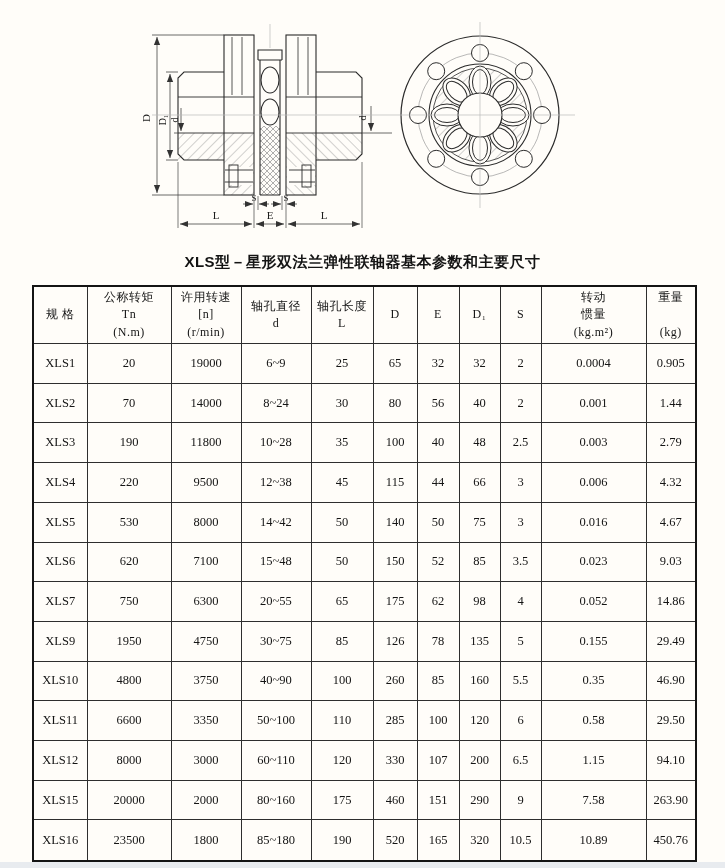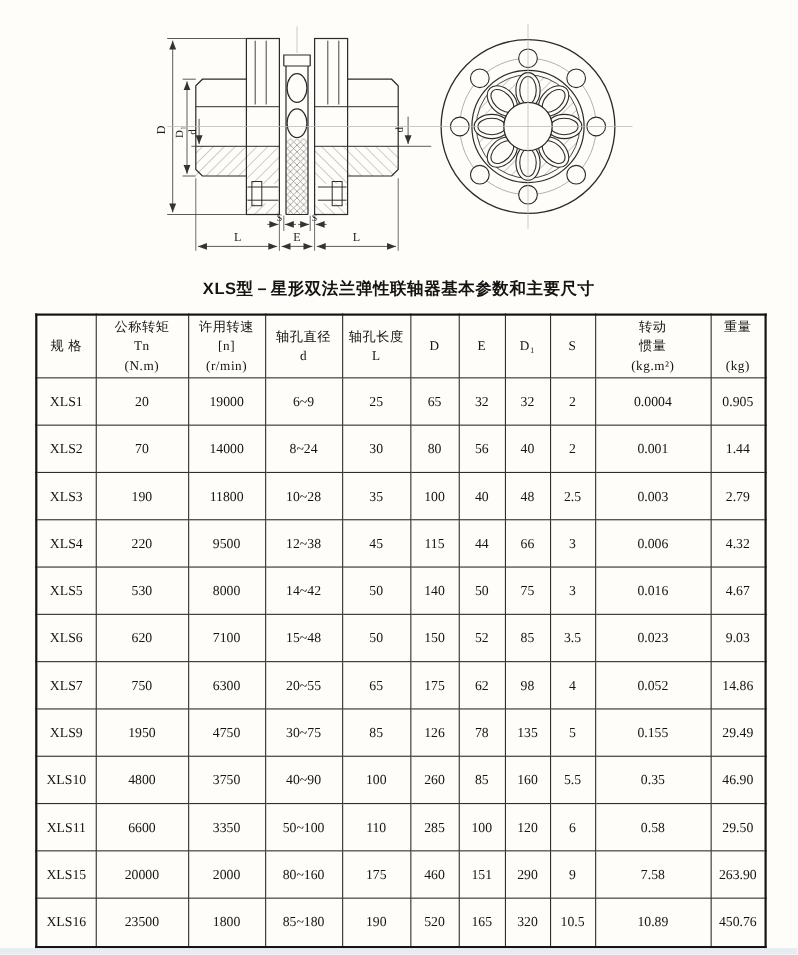--- a/index.html
+++ b/index.html
@@ -331,20 +331,33 @@
           <td>50~100</td>
           <td>110</td>
           <td>285</td>
           <td>100</td>
           <td>120</td>
           <td>6</td>
           <td>0.58</td>
           <td>29.50</td>
         </tr>
         <tr>
+          <td>XLS12</td>
+          <td>8000</td>
+          <td>3000</td>
+          <td>60~110</td>
+          <td>120</td>
+          <td>330</td>
+          <td>107</td>
+          <td>200</td>
+          <td>6.5</td>
+          <td>1.15</td>
+          <td>94.10</td>
+        </tr>
+        <tr>
           <td>XLS15</td>
           <td>20000</td>
           <td>2000</td>
           <td>80~160</td>
           <td>175</td>
           <td>460</td>
           <td>151</td>
           <td>290</td>
           <td>9</td>
           <td>7.58</td>

